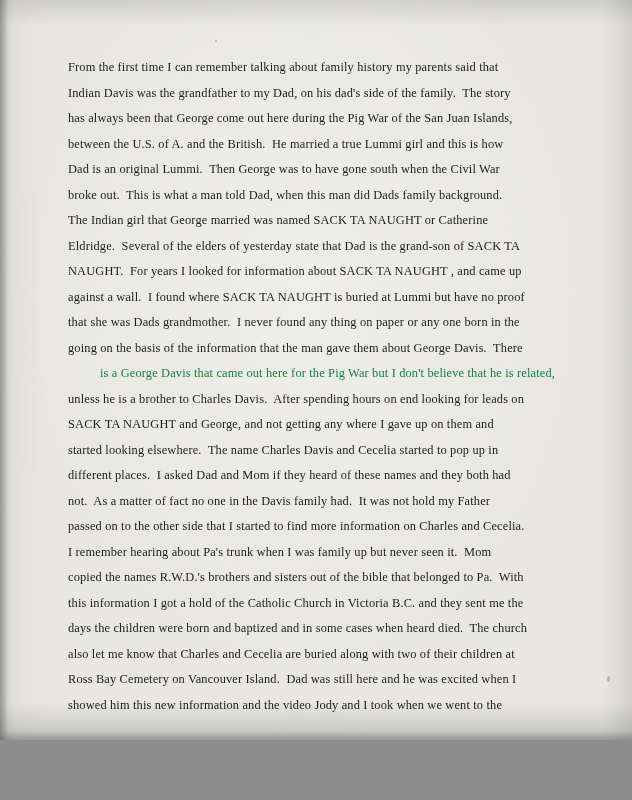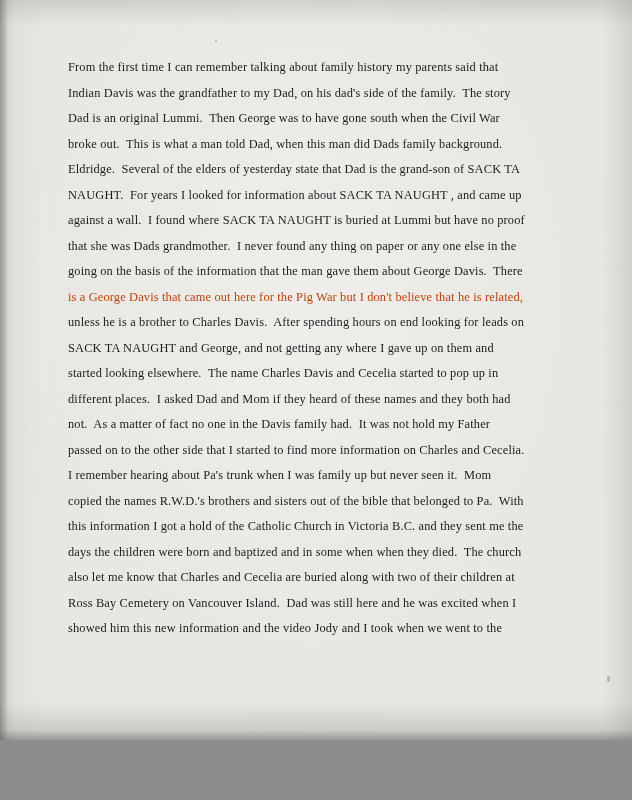--- a/index.html
+++ b/index.html
@@ -55,21 +55,22 @@
     letter-spacing: 0.15px;
     z-index: 3;
   }
   .line {
     white-space: pre-wrap;
     height: 25.5px;
     overflow: visible;
   }
   
   .line.faded {
-    color: #c2410c;
+    color: #15803d;
+    margin-left: 32px;
   }
   .speck {
     position: absolute;
     background: #9b9a96;
     border-radius: 50%;
     z-index: 4;
     opacity: 0.65;
   }
   .edge-shadow-left {
     position: absolute;
@@ -94,36 +95,39 @@
   <div class="edge-shadow-left"></div>
   <div class="edge-shadow-bottom"></div>
 
   <div class="speck" style="left:607px; top:676px; width:3px; height:6px;"></div>
   <div class="speck" style="left:70px; top:763px; width:2px; height:2px;"></div>
   <div class="speck" style="left:215px; top:40px; width:2px; height:2px;"></div>
 
   <div class="doc-body">
     <div class="line">From the first time I can remember talking about family history my parents said that</div>
     <div class="line">Indian Davis was the grandfather to my Dad, on his dad's side of the family.  The story</div>
+    <div class="line">has always been that George come out here during the Pig War of the San Juan Islands,</div>
+    <div class="line">between the U.S. of A. and the British.  He married a true Lummi girl and this is how</div>
     <div class="line">Dad is an original Lummi.  Then George was to have gone south when the Civil War</div>
     <div class="line">broke out.  This is what a man told Dad, when this man did Dads family background.</div>
+    <div class="line">The Indian girl that George married was named SACK TA NAUGHT or Catherine</div>
     <div class="line">Eldridge.  Several of the elders of yesterday state that Dad is the grand-son of SACK TA</div>
     <div class="line">NAUGHT.  For years I looked for information about SACK TA NAUGHT , and came up</div>
     <div class="line">against a wall.  I found where SACK TA NAUGHT is buried at Lummi but have no proof</div>
-    <div class="line">that she was Dads grandmother.  I never found any thing on paper or any one else in the</div>
+    <div class="line">that she was Dads grandmother.  I never found any thing on paper or any one born in the</div>
     <div class="line">going on the basis of the information that the man gave them about George Davis.  There</div>
     <div class="line faded">is a George Davis that came out here for the Pig War but I don't believe that he is related,</div>
     <div class="line">unless he is a brother to Charles Davis.  After spending hours on end looking for leads on</div>
     <div class="line">SACK TA NAUGHT and George, and not getting any where I gave up on them and</div>
     <div class="line">started looking elsewhere.  The name Charles Davis and Cecelia started to pop up in</div>
     <div class="line">different places.  I asked Dad and Mom if they heard of these names and they both had</div>
     <div class="line">not.  As a matter of fact no one in the Davis family had.  It was not hold my Father</div>
     <div class="line">passed on to the other side that I started to find more information on Charles and Cecelia.</div>
     <div class="line">I remember hearing about Pa's trunk when I was family up but never seen it.  Mom</div>
     <div class="line">copied the names R.W.D.'s brothers and sisters out of the bible that belonged to Pa.  With</div>
     <div class="line">this information I got a hold of the Catholic Church in Victoria B.C. and they sent me the</div>
-    <div class="line">days the children were born and baptized and in some when when they died.  The church</div>
+    <div class="line">days the children were born and baptized and in some cases when heard died.  The church</div>
     <div class="line">also let me know that Charles and Cecelia are buried along with two of their children at</div>
     <div class="line">Ross Bay Cemetery on Vancouver Island.  Dad was still here and he was excited when I</div>
     <div class="line">showed him this new information and the video Jody and I took when we went to the</div>
   </div>
 
 </div>
 
 </body></html>

